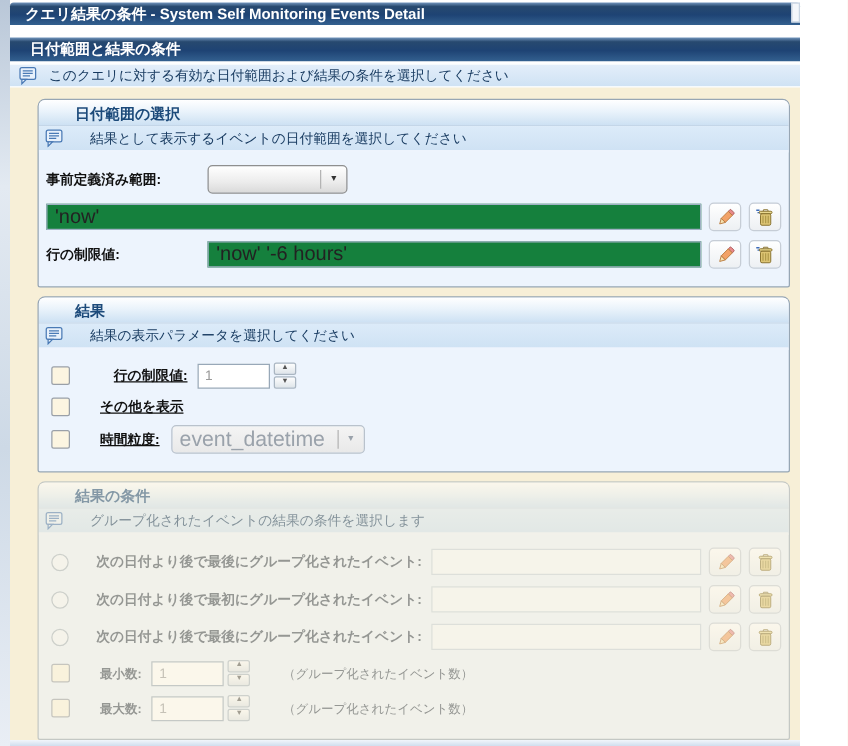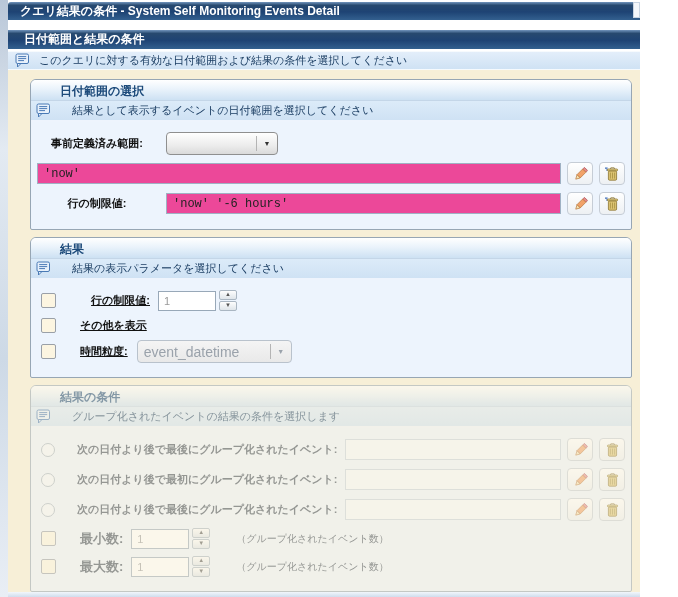--- a/index.html
+++ b/index.html
@@ -32,36 +32,36 @@
   .panel-header { height:21px; display:flex; align-items:flex-end; padding-left:29px;
     font-size:12px; font-weight:bold; color:#1c4a7a;
     background:linear-gradient(180deg,#ffffff,#eaf3fb 45%,#cde1f3);
     border-bottom:1px solid #c4d6e8; }
   .panel-info { height:21px; display:flex; align-items:center; gap:21px; padding-left:5px;
     font-size:11px; color:#16395f;
     background:linear-gradient(180deg,#dcebf9,#cfe2f4); border-bottom:2px solid #eef4fd; }
   .panel-body { padding:3px 6px 7px 6px; }
 
   .frow { display:flex; align-items:center; margin:7px 0; }
-  .flabel { width:120px; flex:none; text-align:center; font-weight:bold; font-size:11px;
+  .flabel { width:120px; flex:none; text-align:left; font-weight:bold; font-size:11px;
     color:#111; margin-right:9px; white-space:nowrap; }
 
   .dropdown { width:112px; height:23px; border:1px solid #8f8f8f; border-radius:4px;
     background:linear-gradient(180deg,#ffffff,#ececec 60%,#dadada);
     display:flex; align-items:center; overflow:hidden; }
-  .dd-value { flex:1; font-size:14px; padding-left:6px; color:#444; white-space:nowrap; overflow:hidden; }
+  .dd-value { flex:1; font-size:17px; padding-left:6px; color:#444; white-space:nowrap; overflow:hidden; }
   .dd-sep { width:1px; height:15px; background:#b4b4b4; flex:none; }
   .dd-arrow { width:20px; text-align:center; font-size:7px; color:#333; flex:none; }
   .dropdown.dd-disabled { width:155px; border-color:#b9c2cc;
     background:linear-gradient(180deg,#f4f4f4,#e9e9e9); }
   .dd-disabled .dd-value { color:#9aa2ab; }
   .dd-disabled .dd-arrow { color:#9aa2ab; }
 
-  .text-input { flex:1; height:21px; border:1px solid #9fb1c3; background:#ec4899;
-    font-family:Liberation Mono, monospace; font-size:12px;
+  .text-input { flex:1; height:21px; border:1px solid #9fb1c3; background:#15803d;
+    font-family:Liberation Sans, sans-serif; font-size:16px;
     padding:2px 6px; color:#222; min-width:0; }
   .icon-btn { width:26px; height:23px; margin-left:6px; flex:none;
     border:1px solid #c6cdd6; border-radius:4px;
     background:linear-gradient(180deg,#ffffff,#edf0f3);
     display:flex; align-items:center; justify-content:center; }
 
   .checkbox { width:15px; height:15px; flex:none; border:1px solid #9aa0a8;
     background:#fcf5e1; border-radius:2px; margin-left:4px; }
   .cb-label { font-weight:bold; font-size:11px; color:#111; margin-left:24px; white-space:nowrap;text-decoration:underline; }
   .cb-label-right { width:86px; text-align:right; margin-left:8px; }
@@ -71,21 +71,21 @@
   .spin-btn { width:18px; height:10px; border:1px solid #aab6c2; border-radius:2px;
     background:linear-gradient(180deg,#fdfdfd,#dfe5ea); font-size:6px; line-height:7px;
     text-align:center; color:#555; }
 
   .disabled-panel { opacity:0.52; }
   .radio { width:14px; height:14px; flex:none; border:1px solid #a8b4c0; border-radius:50%;
     background:#f4f8fc; margin-left:4px; }
   .c-label { font-size:11px; font-weight:bold; color:#3c4756; margin-left:22px;
     width:268px; flex:none; white-space:nowrap; }
   .c-input { flex:1; height:21px; border:1px solid #c6d2de; background:#f6f9fd; min-width:0; }
-  .mm-label { font-weight:bold; font-size:13px; color:#3c4756; margin-left:24px; white-space:nowrap;text-align:right; }
+  .mm-label { font-weight:bold; font-size:10px; color:#3c4756; margin-left:24px; white-space:nowrap;text-align:right; }
   .mm-suffix { font-weight:normal; font-size:10px; color:#3c4756; margin-left:26px; white-space:nowrap; }
   .bottom-strip { height:5px; background:linear-gradient(180deg,#f2f6fb,#cfdded); }
 </style>
 </head>
 <body>
 
 <div class="stage">
   <div class="left-strip"></div>
   <div class="dialog">
 

